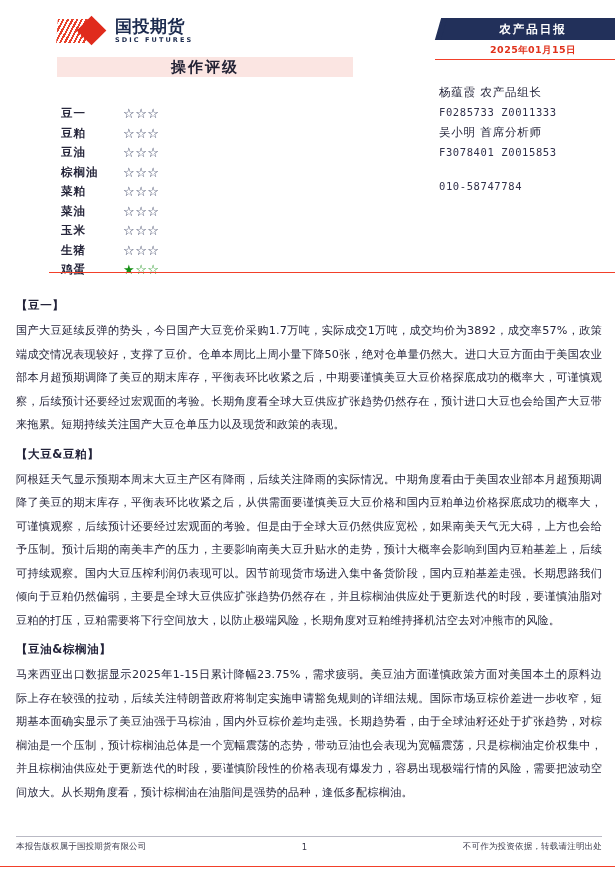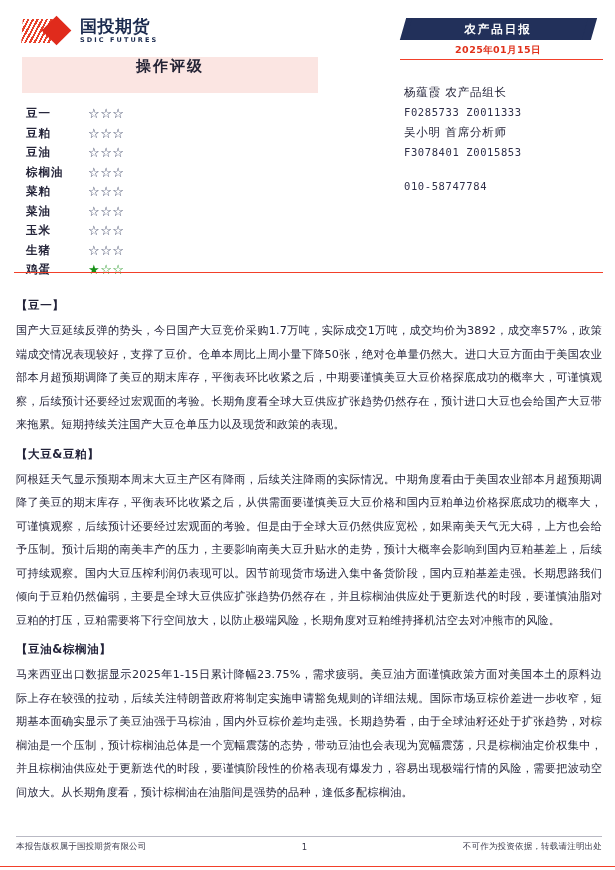--- a/index.html
+++ b/index.html
@@ -13,20 +13,21 @@
     font-family: "DejaVu Sans", "Liberation Sans", sans-serif;
     color: #2b2b3d;
     position: relative;
     overflow: hidden;
   }
   .page {
     position: relative;
     width: 615px;
     height: 870px;
     box-sizing: border-box;
+    padding-left: 35px;
   }
 
   
   .header {
     position: relative;
     height: 280px;
   }
 
   .logo-block {
     position: absolute;
@@ -83,24 +84,24 @@
     color: #1b2a4e;
     margin-top: 2px;
   }
 
   
   .rating-title {
     position: absolute;
     left: 22px;
     top: 57px;
     width: 296px;
-    height: 36px;
+    height: 20px;
     background: #fbe5e2;
     display: flex;
-    align-items: flex-start;
+    align-items: flex-end;
     justify-content: center;
   }
   .rating-title span {
     font-size: 15px;
     font-weight: bold;
     color: #222234;
     letter-spacing: 2px;
   }
   .rating-list {
     position: absolute;

